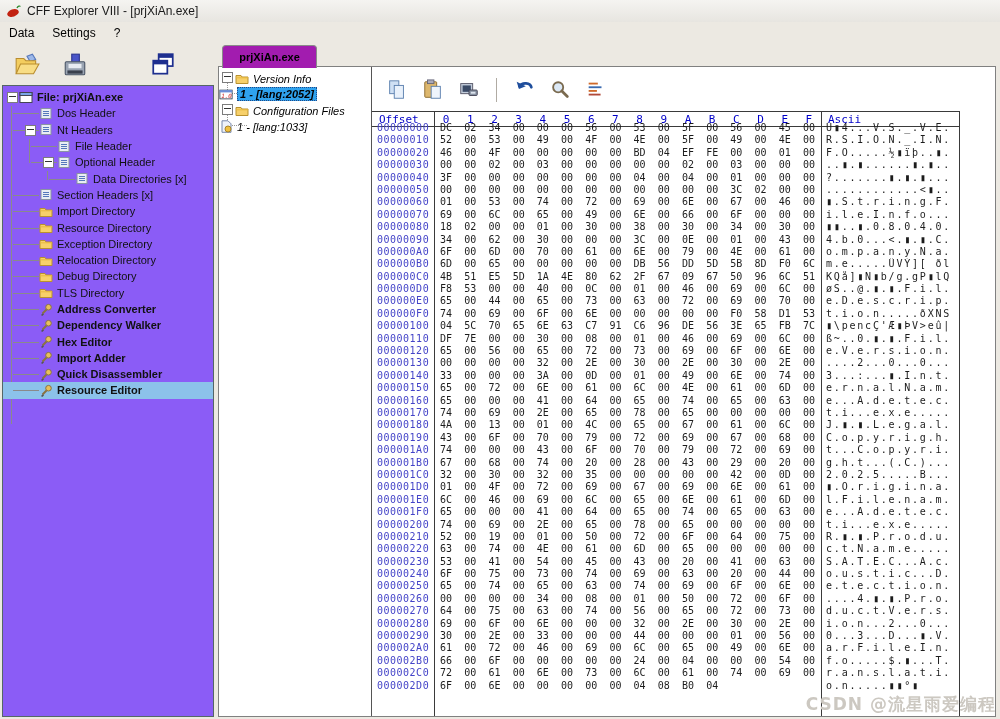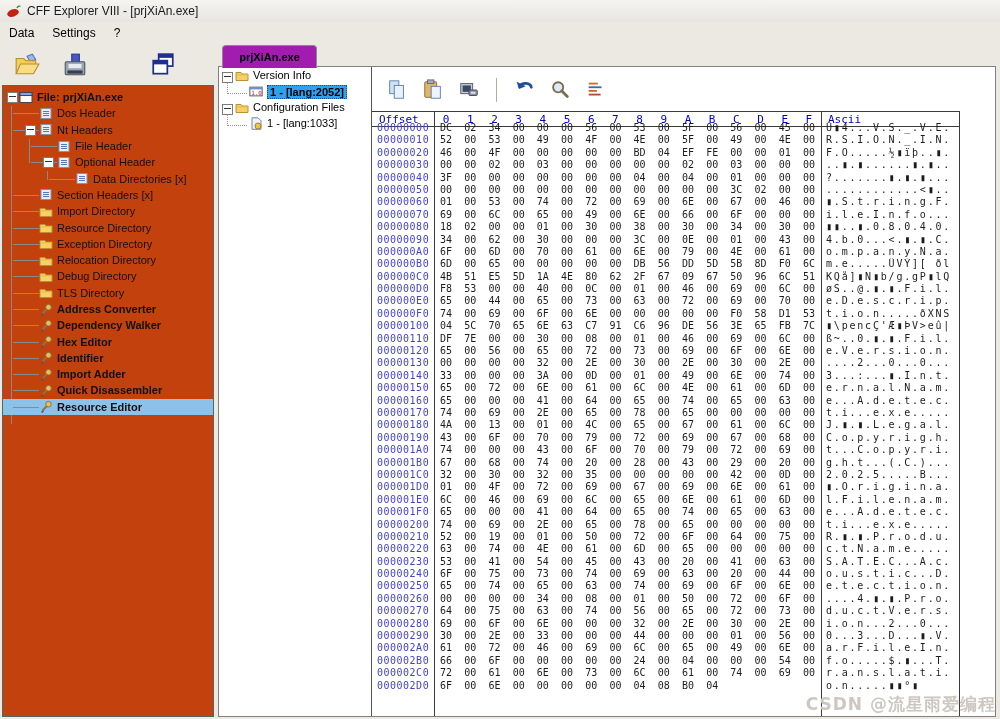--- a/index.html
+++ b/index.html
@@ -15,21 +15,21 @@
   .tb-icon svg{width:26px;height:26px;display:block;}
   .tb-icon:nth-child(1){margin-left:14px;}
   .tb-icon:nth-child(2){margin-left:22px;}
   .tb-icon:nth-child(3){margin-left:62px;}
 
   .tab{position:absolute;left:222px;top:45px;width:93px;height:22px;background:#a21caf;
        border:1px solid #8a8a8a;border-bottom:none;border-radius:4px 4px 0 0;z-index:3;
        display:flex;align-items:center;justify-content:center;font-size:11px;font-weight:bold;}
 
   
-  .left-panel{position:absolute;left:2px;top:85px;width:212px;bottom:2px;background:#c2410c;
+  .left-panel{position:absolute;left:2px;top:85px;width:212px;bottom:2px;background:#8b5cf6;
               border:1px solid #566;padding-top:3px;box-sizing:border-box;}
   .guide{position:absolute;width:1px;background:#8a8a8a;z-index:0;}
   .ti{position:relative;height:16.3px;display:flex;align-items:center;font-size:11px;
       color:#111;white-space:nowrap;cursor:default;}
   .ti .lbl{margin-left:4px;position:relative;z-index:1;}
   .ti.b{font-weight:bold;}
   .ti.sel{background:var(--selection-tree);}
   .icn13{position:relative;z-index:1;}
   .icn13 svg{width:14px;height:13px;display:block;}
   .exp{position:absolute;width:9px;height:9px;border:1px solid #7c7c7c;background:#fff;
@@ -39,23 +39,23 @@
   .ind1::before,.ind2::before,.ind3::before{content:'';position:absolute;top:50%;height:1px;background:#8a8a8a;z-index:0;}
   .ind1::before{left:10px;width:26px;}
   .ind2::before{left:28px;width:26px;}
   .ind3::before{left:46px;width:26px;}
   .ind0 .exp{left:4px;}.ind1 .exp{left:22px;}.ind2 .exp{left:40px;}
 
   
   .content{position:absolute;left:218px;top:66px;width:778px;bottom:2px;background:#fff;
            border:1px solid #808080;box-sizing:border-box;}
   .res-tree{position:absolute;left:0;top:0;width:152px;bottom:0;background:#fff;padding-top:2px;}
-  .rti{position:relative;height:16px;display:flex;align-items:flex-start;font-size:11px;white-space:nowrap;cursor:default;}
+  .rti{position:relative;height:16px;display:flex;align-items:flex-end;font-size:11px;white-space:nowrap;cursor:default;font-style:italic;}
   .rti .lbl{margin-left:4px;position:relative;z-index:1;}
-  .rind0{padding-left:16px;}.rind1{padding-left:30px;}
+  .rind0{padding-left:16px;}.rind1{}
   .rind0 .exp{left:3px;}
   .rind1::before{content:'';position:absolute;left:8px;top:50%;width:20px;height:0;border-top:1px dotted #999;}
   .rg{position:absolute;left:8px;width:0;border-left:1px dotted #999;}
   .rti.sel .lbl{background:var(--selection-resource);border:1px dotted #224a88;padding:0 2px;font-weight:bold;color:#000;}
 
   .hex-pane{position:absolute;left:152px;top:0;right:0;bottom:0;border-left:1px solid #555;background:#fff;}
   .hex-toolbar{position:absolute;left:0;top:8px;height:30px;display:flex;align-items:center;padding-left:14px;gap:14px;}
   .htb{width:22px;height:22px;}
   .htb svg{width:22px;height:22px;display:block;}
   .htb-sep{width:1px;height:24px;background:#b0aba3;margin:0 2px;}
@@ -282,30 +282,20 @@
       <span class="lbl">Hex Editor</span>
     </div>
     <div class="ti ind1 b">
       <span class="icn13">
         <svg viewBox="0 0 14 13">
           <path d="M3.5 10.5l4.5-4.5" stroke="#8a7340" stroke-width="2"></path>
           <circle cx="9.5" cy="4.2" r="2.8" fill="#e8c05a" stroke="#8a7340"></circle>
           <path d="M2 12l1.8-1.8 1.2 1.2L3.2 13z" fill="#555"></path>
         </svg>
       </span>
-      <span class="lbl">Identifier</span>
-    </div>
-    <div class="ti ind1 b">
-      <span class="icn13">
-        <svg viewBox="0 0 14 13">
-          <path d="M3.5 10.5l4.5-4.5" stroke="#8a7340" stroke-width="2"></path>
-          <circle cx="9.5" cy="4.2" r="2.8" fill="#e8c05a" stroke="#8a7340"></circle>
-          <path d="M2 12l1.8-1.8 1.2 1.2L3.2 13z" fill="#555"></path>
-        </svg>
-      </span>
       <span class="lbl">Import Adder</span>
     </div>
     <div class="ti ind1 b">
       <span class="icn13">
         <svg viewBox="0 0 14 13">
           <path d="M3.5 10.5l4.5-4.5" stroke="#8a7340" stroke-width="2"></path>
           <circle cx="9.5" cy="4.2" r="2.8" fill="#e8c05a" stroke="#8a7340"></circle>
           <path d="M2 12l1.8-1.8 1.2 1.2L3.2 13z" fill="#555"></path>
         </svg>
       </span>

